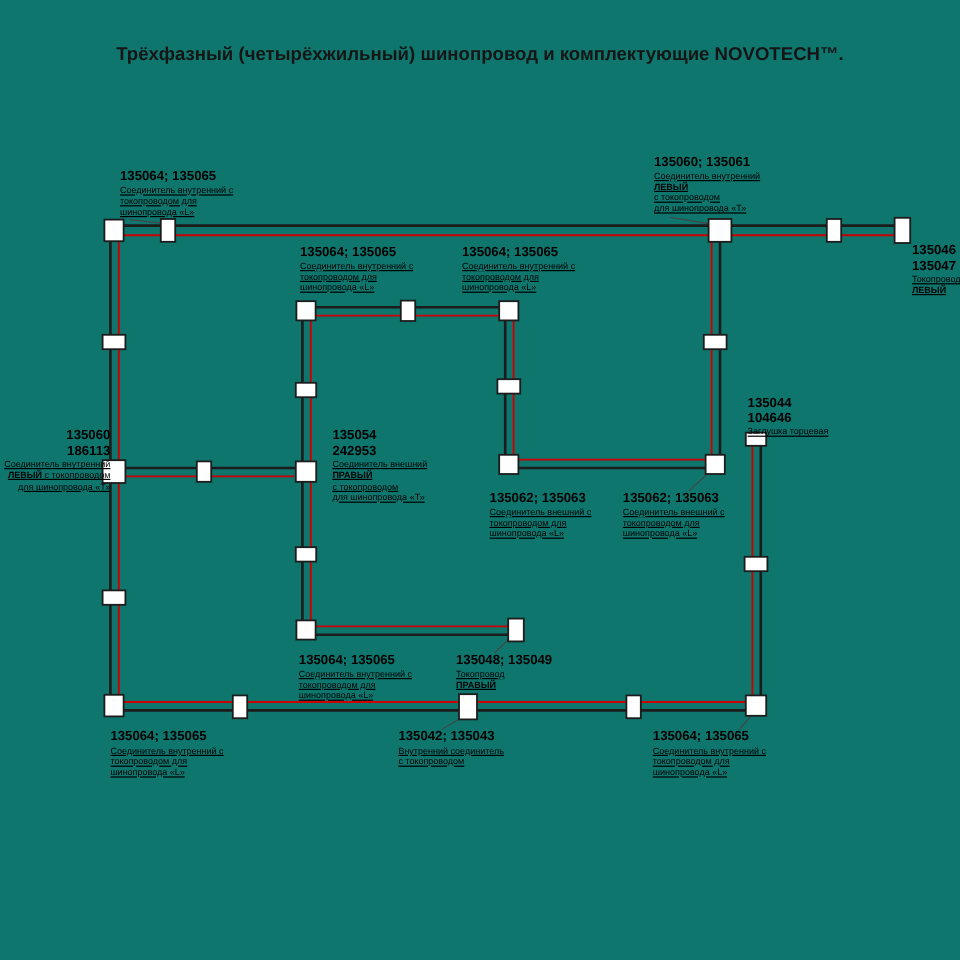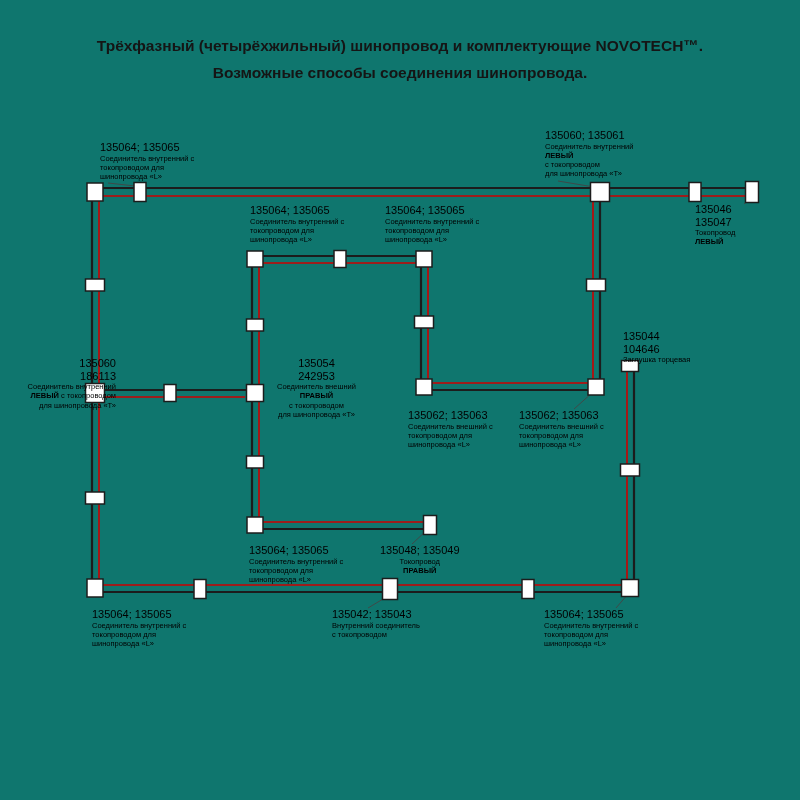--- a/index.html
+++ b/index.html
@@ -3,30 +3,29 @@
 <meta charset="utf-8">
 <style>
   html,body{margin:0;padding:0;background:#ffffff;}
   body{width:800px;height:800px;overflow:hidden;}
   .page{position:relative;width:800px;height:800px;font-family:"Liberation Sans",sans-serif;background:#0f766e;}
   .title{position:absolute;top:33px;left:0;width:100%;text-align:center;
          font-weight:bold;font-size:15.5px;color:#151515;line-height:1.72;}
   #track-svg{position:absolute;left:0;top:0;}
   .dlabel{position:absolute;color:#000;white-space:nowrap;}
   .dlabel.right{text-align:right;}
-  .dlabel .code{font-weight:normal;font-size:11px;line-height:1.15;}
-  .dlabel .desc{font-size:7.5px;line-height:1.22;}
+  .dlabel .code{font-weight:bold;font-size:11px;line-height:1.15;}
+  .dlabel .desc{font-size:7.5px;line-height:1.22;text-decoration:underline;}
 </style>
 </head>
 <body>
 
 <div class="page">
   <div class="title">
     <div>Трёхфазный (четырёхжильный) шинопровод и комплектующие NOVOTECH™.</div>
-    <div>Возможные способы соединения шинопровода.</div>
   </div>
   <div id="diagram">
     <svg id="track-svg" width="800" height="800" viewBox="0 0 800 800">
         <polyline points="99,196 750,196" fill="none" stroke="#cc0000" stroke-width="1.6"></polyline>
         <polyline points="99,196 99,585" fill="none" stroke="#cc0000" stroke-width="1.6"></polyline>
         <polyline points="99,585 627,585" fill="none" stroke="#cc0000" stroke-width="1.6"></polyline>
         <polyline points="627,585 627,370" fill="none" stroke="#cc0000" stroke-width="1.6"></polyline>
         <polyline points="593,196 593,383 428,383 428,263 259,263 259,522 433,522" fill="none" stroke="#cc0000" stroke-width="1.6"></polyline>
         <polyline points="99,397 245,397" fill="none" stroke="#cc0000" stroke-width="1.6"></polyline>
         <polyline points="91,188 759,188" fill="none" stroke="#1c1c1c" stroke-width="2.2"></polyline>
@@ -78,21 +77,21 @@
         <div class="desc"><span>токопроводом для</span></div>
         <div class="desc"><span>шинопровода «L»</span></div>
       </div>
       <div class="dlabel" style="left: 545px; top: 129px;">
         <div class="code">135060; 135061</div>
         <div class="desc"><span>Соединитель внутренний</span></div>
         <div class="desc"><span style="font-weight: bold;">ЛЕВЫЙ</span></div>
         <div class="desc"><span>с токопроводом</span></div>
         <div class="desc"><span>для шинопровода «Т»</span></div>
       </div>
-      <div class="dlabel" style="left: 695px; top: 203px;">
+      <div class="dlabel" style="left: 760px; top: 203px;">
         <div class="code">135046</div>
         <div class="code">135047</div>
         <div class="desc"><span>Токопровод</span></div>
         <div class="desc"><span style="font-weight: bold;">ЛЕВЫЙ</span></div>
       </div>
       <div class="dlabel" style="left: 250px; top: 204px;">
         <div class="code">135064; 135065</div>
         <div class="desc"><span>Соединитель внутренний с</span></div>
         <div class="desc"><span>токопроводом для</span></div>
         <div class="desc"><span>шинопровода «L»</span></div>
@@ -101,28 +100,28 @@
         <div class="code">135064; 135065</div>
         <div class="desc"><span>Соединитель внутренний с</span></div>
         <div class="desc"><span>токопроводом для</span></div>
         <div class="desc"><span>шинопровода «L»</span></div>
       </div>
       <div class="dlabel" style="left: 623px; top: 330px;">
         <div class="code">135044</div>
         <div class="code">104646</div>
         <div class="desc"><span>Заглушка торцевая</span></div>
       </div>
-      <div class="dlabel right" style="right: 684px; top: 357px;">
+      <div class="dlabel right" style="right: 708px; top: 357px;">
         <div class="code">135060</div>
         <div class="code">186113</div>
         <div class="desc"><span>Соединитель внутренний</span></div>
         <div class="desc"><span style="font-weight: bold;">ЛЕВЫЙ</span><span> с токопроводом</span></div>
         <div class="desc"><span>для шинопровода «Т»</span></div>
       </div>
-      <div class="dlabel" style="left: 277px; top: 357px; text-align: center;">
+      <div class="dlabel" style="left: 277px; top: 357px;">
         <div class="code">135054</div>
         <div class="code">242953</div>
         <div class="desc"><span>Соединитель внешний</span></div>
         <div class="desc"><span style="font-weight: bold;">ПРАВЫЙ</span></div>
         <div class="desc"><span>с токопроводом</span></div>
         <div class="desc"><span>для шинопровода «Т»</span></div>
       </div>
       <div class="dlabel" style="left: 408px; top: 409px;">
         <div class="code">135062; 135063</div>
         <div class="desc"><span>Соединитель внешний с</span></div>
@@ -134,21 +133,21 @@
         <div class="desc"><span>Соединитель внешний с</span></div>
         <div class="desc"><span>токопроводом для</span></div>
         <div class="desc"><span>шинопровода «L»</span></div>
       </div>
       <div class="dlabel" style="left: 249px; top: 544px;">
         <div class="code">135064; 135065</div>
         <div class="desc"><span>Соединитель внутренний с</span></div>
         <div class="desc"><span>токопроводом для</span></div>
         <div class="desc"><span>шинопровода «L»</span></div>
       </div>
-      <div class="dlabel" style="left: 380px; top: 544px; text-align: center;">
+      <div class="dlabel" style="left: 380px; top: 544px;">
         <div class="code">135048; 135049</div>
         <div class="desc"><span>Токопровод</span></div>
         <div class="desc"><span style="font-weight: bold;">ПРАВЫЙ</span></div>
       </div>
       <div class="dlabel" style="left: 92px; top: 608px;">
         <div class="code">135064; 135065</div>
         <div class="desc"><span>Соединитель внутренний с</span></div>
         <div class="desc"><span>токопроводом для</span></div>
         <div class="desc"><span>шинопровода «L»</span></div>
       </div>

